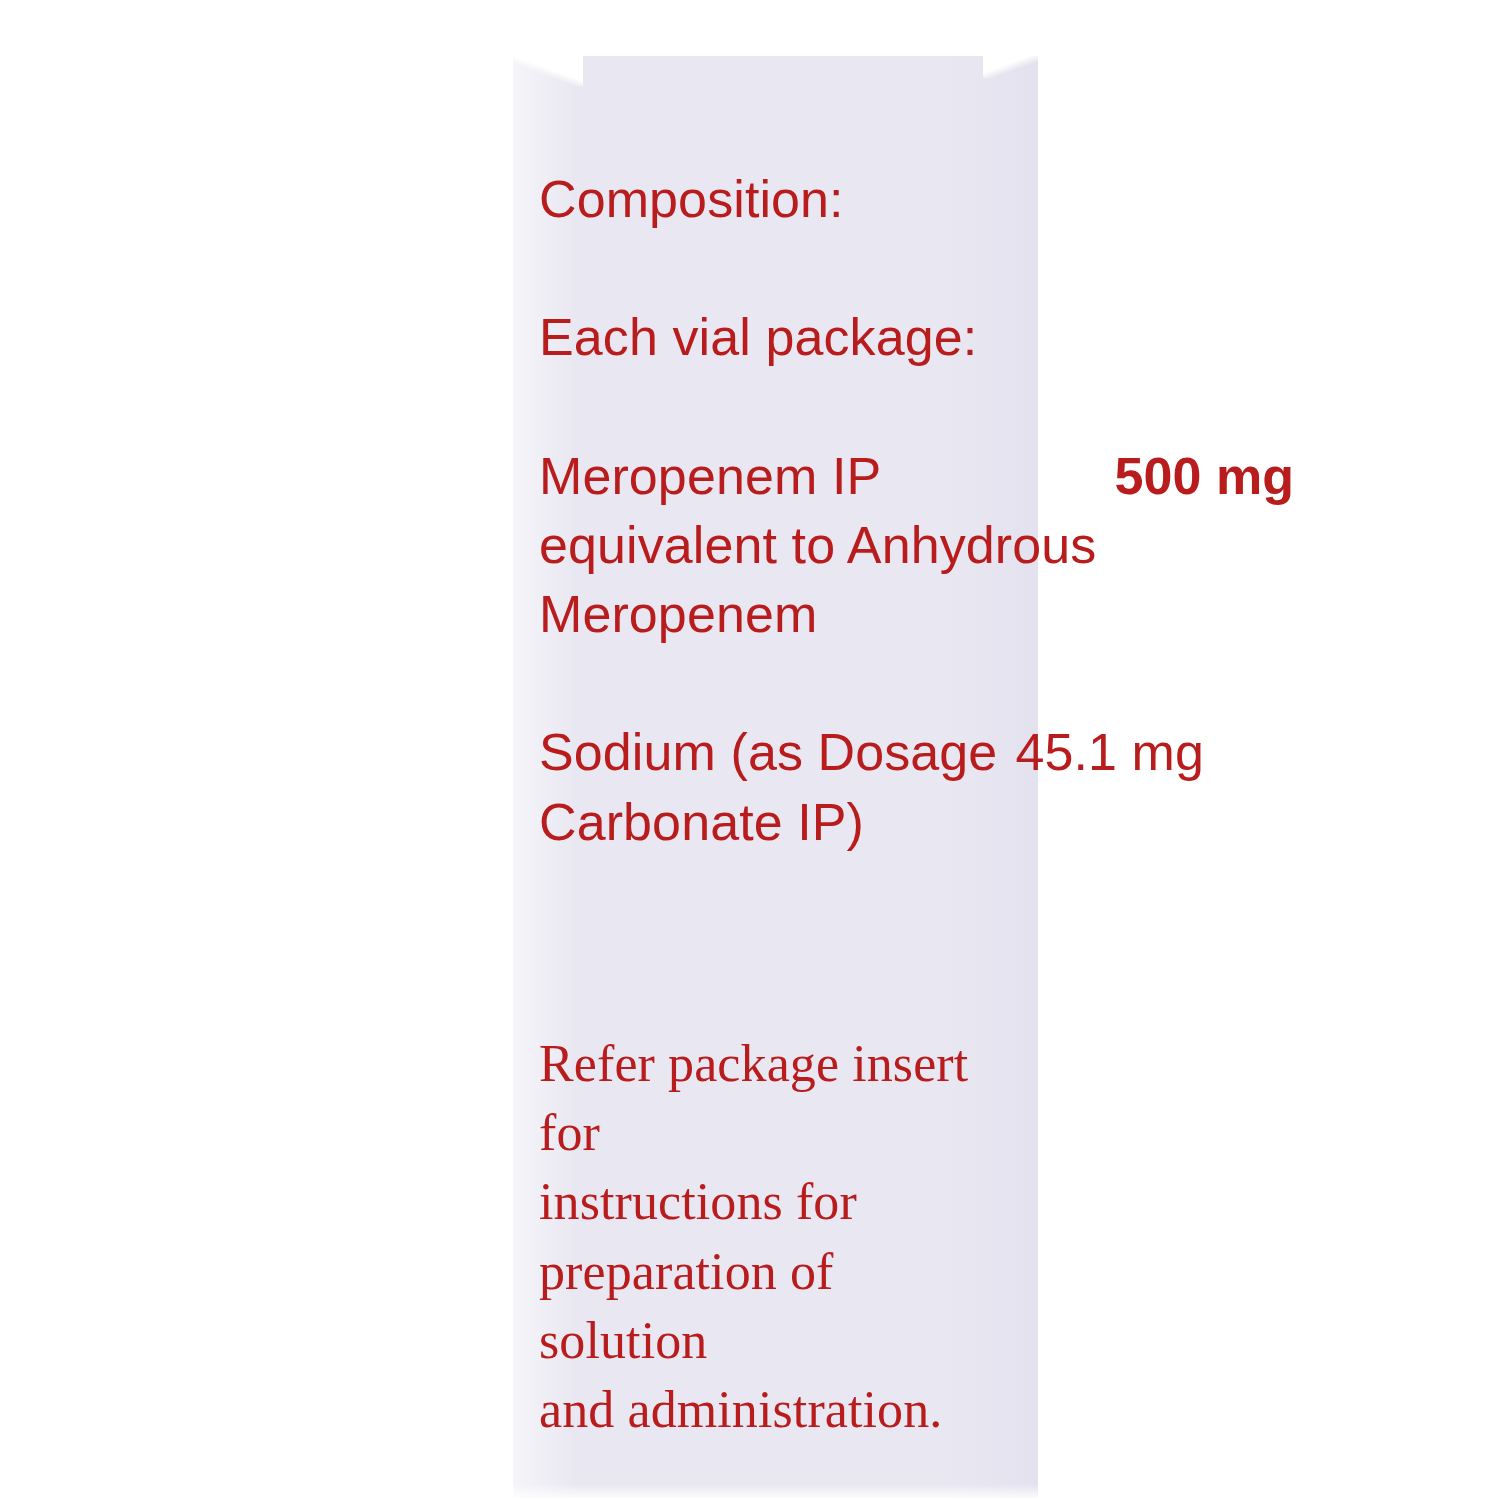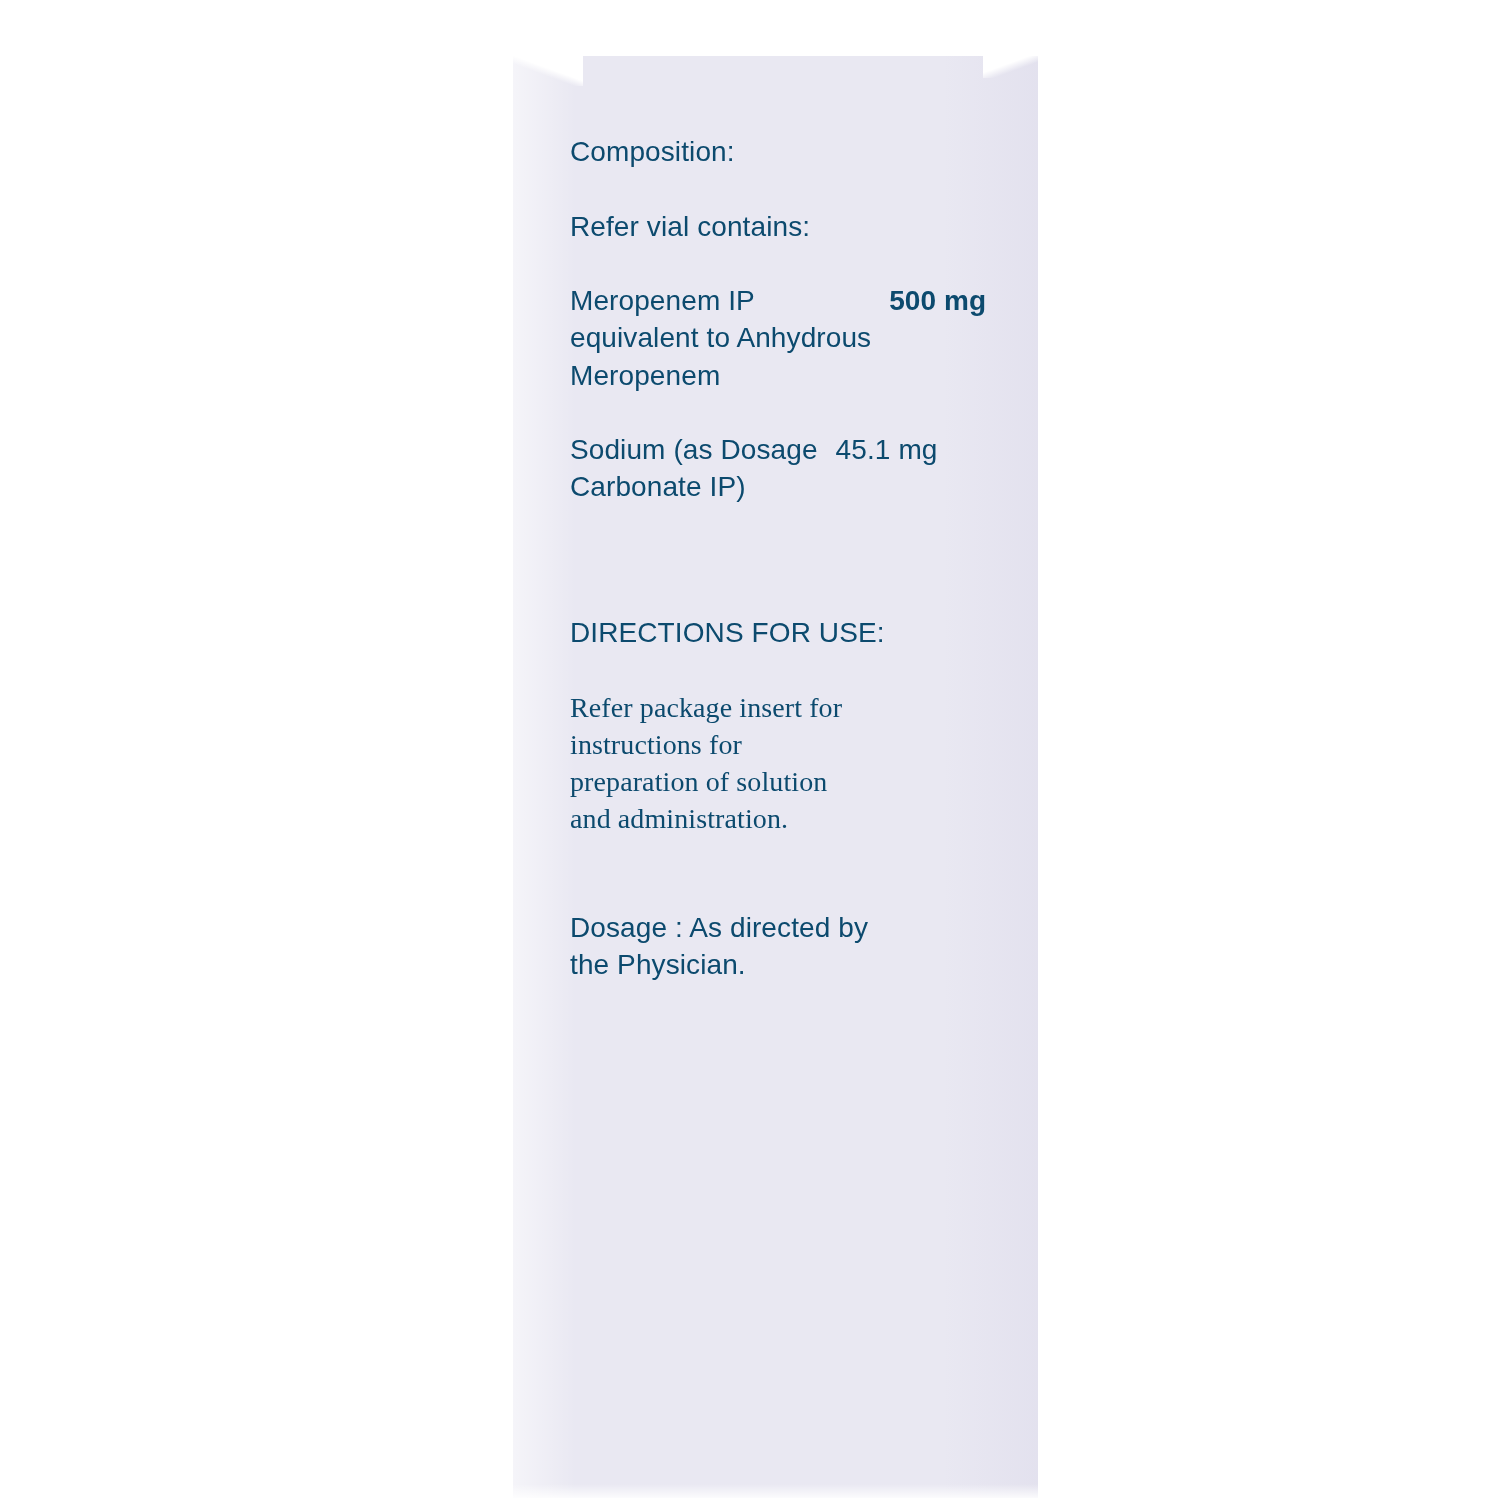--- a/index.html
+++ b/index.html
@@ -65,26 +65,25 @@
     background: linear-gradient(0deg, rgba(255,255,255,0.85), rgba(255,255,255,0));
     pointer-events: none;
   }
 
   .content {
     position: relative;
     z-index: 2;
   }
 
   .block {
-    color: #0c4a6e;
-    font-size: 28px;
+    color: #b91c1c;
+    font-size: 52px;
     line-height: 1.33;
     letter-spacing: 0.1px;
     white-space: pre-line;
-    margin-left: 31px;
   }
 
   .block.spaced {
     margin-top: 34px;
   }
 
   .lineitem {
     display: block;
     font-family: Liberation Serif, serif;
   }
@@ -104,34 +103,33 @@
 <body>
 
 <div id="panel">
   <div class="corner-nick"></div>
   <div class="corner-nick2"></div>
 
   <div class="content">
 
     <div class="block">
       <span class="heading">Composition:</span>
-      <span class="heading">Refer vial contains:</span>
+      <span class="heading">Each vial package:</span>
       <span class="comp-line">
         <span class="comp-name">Meropenem IP
 equivalent to Anhydrous
 Meropenem</span><span class="comp-amt" style="margin-left: 18px; font-weight: bold;">500 mg</span>
       </span>
       <span class="comp-line">
         <span class="comp-name">Sodium (as Dosage
 Carbonate IP)</span><span class="comp-amt" style="margin-left: 18px;">45.1 mg</span>
       </span>
     </div>
 
     <div class="block spaced">
-      <span class="heading">DIRECTIONS FOR USE:</span>
       <span class="lineitem">Refer package insert for
 instructions for
 preparation of solution
 and administration.</span>
     </div>
 
 
     <div class="block spaced">Dosage : As directed by
 the Physician.</div>
 

